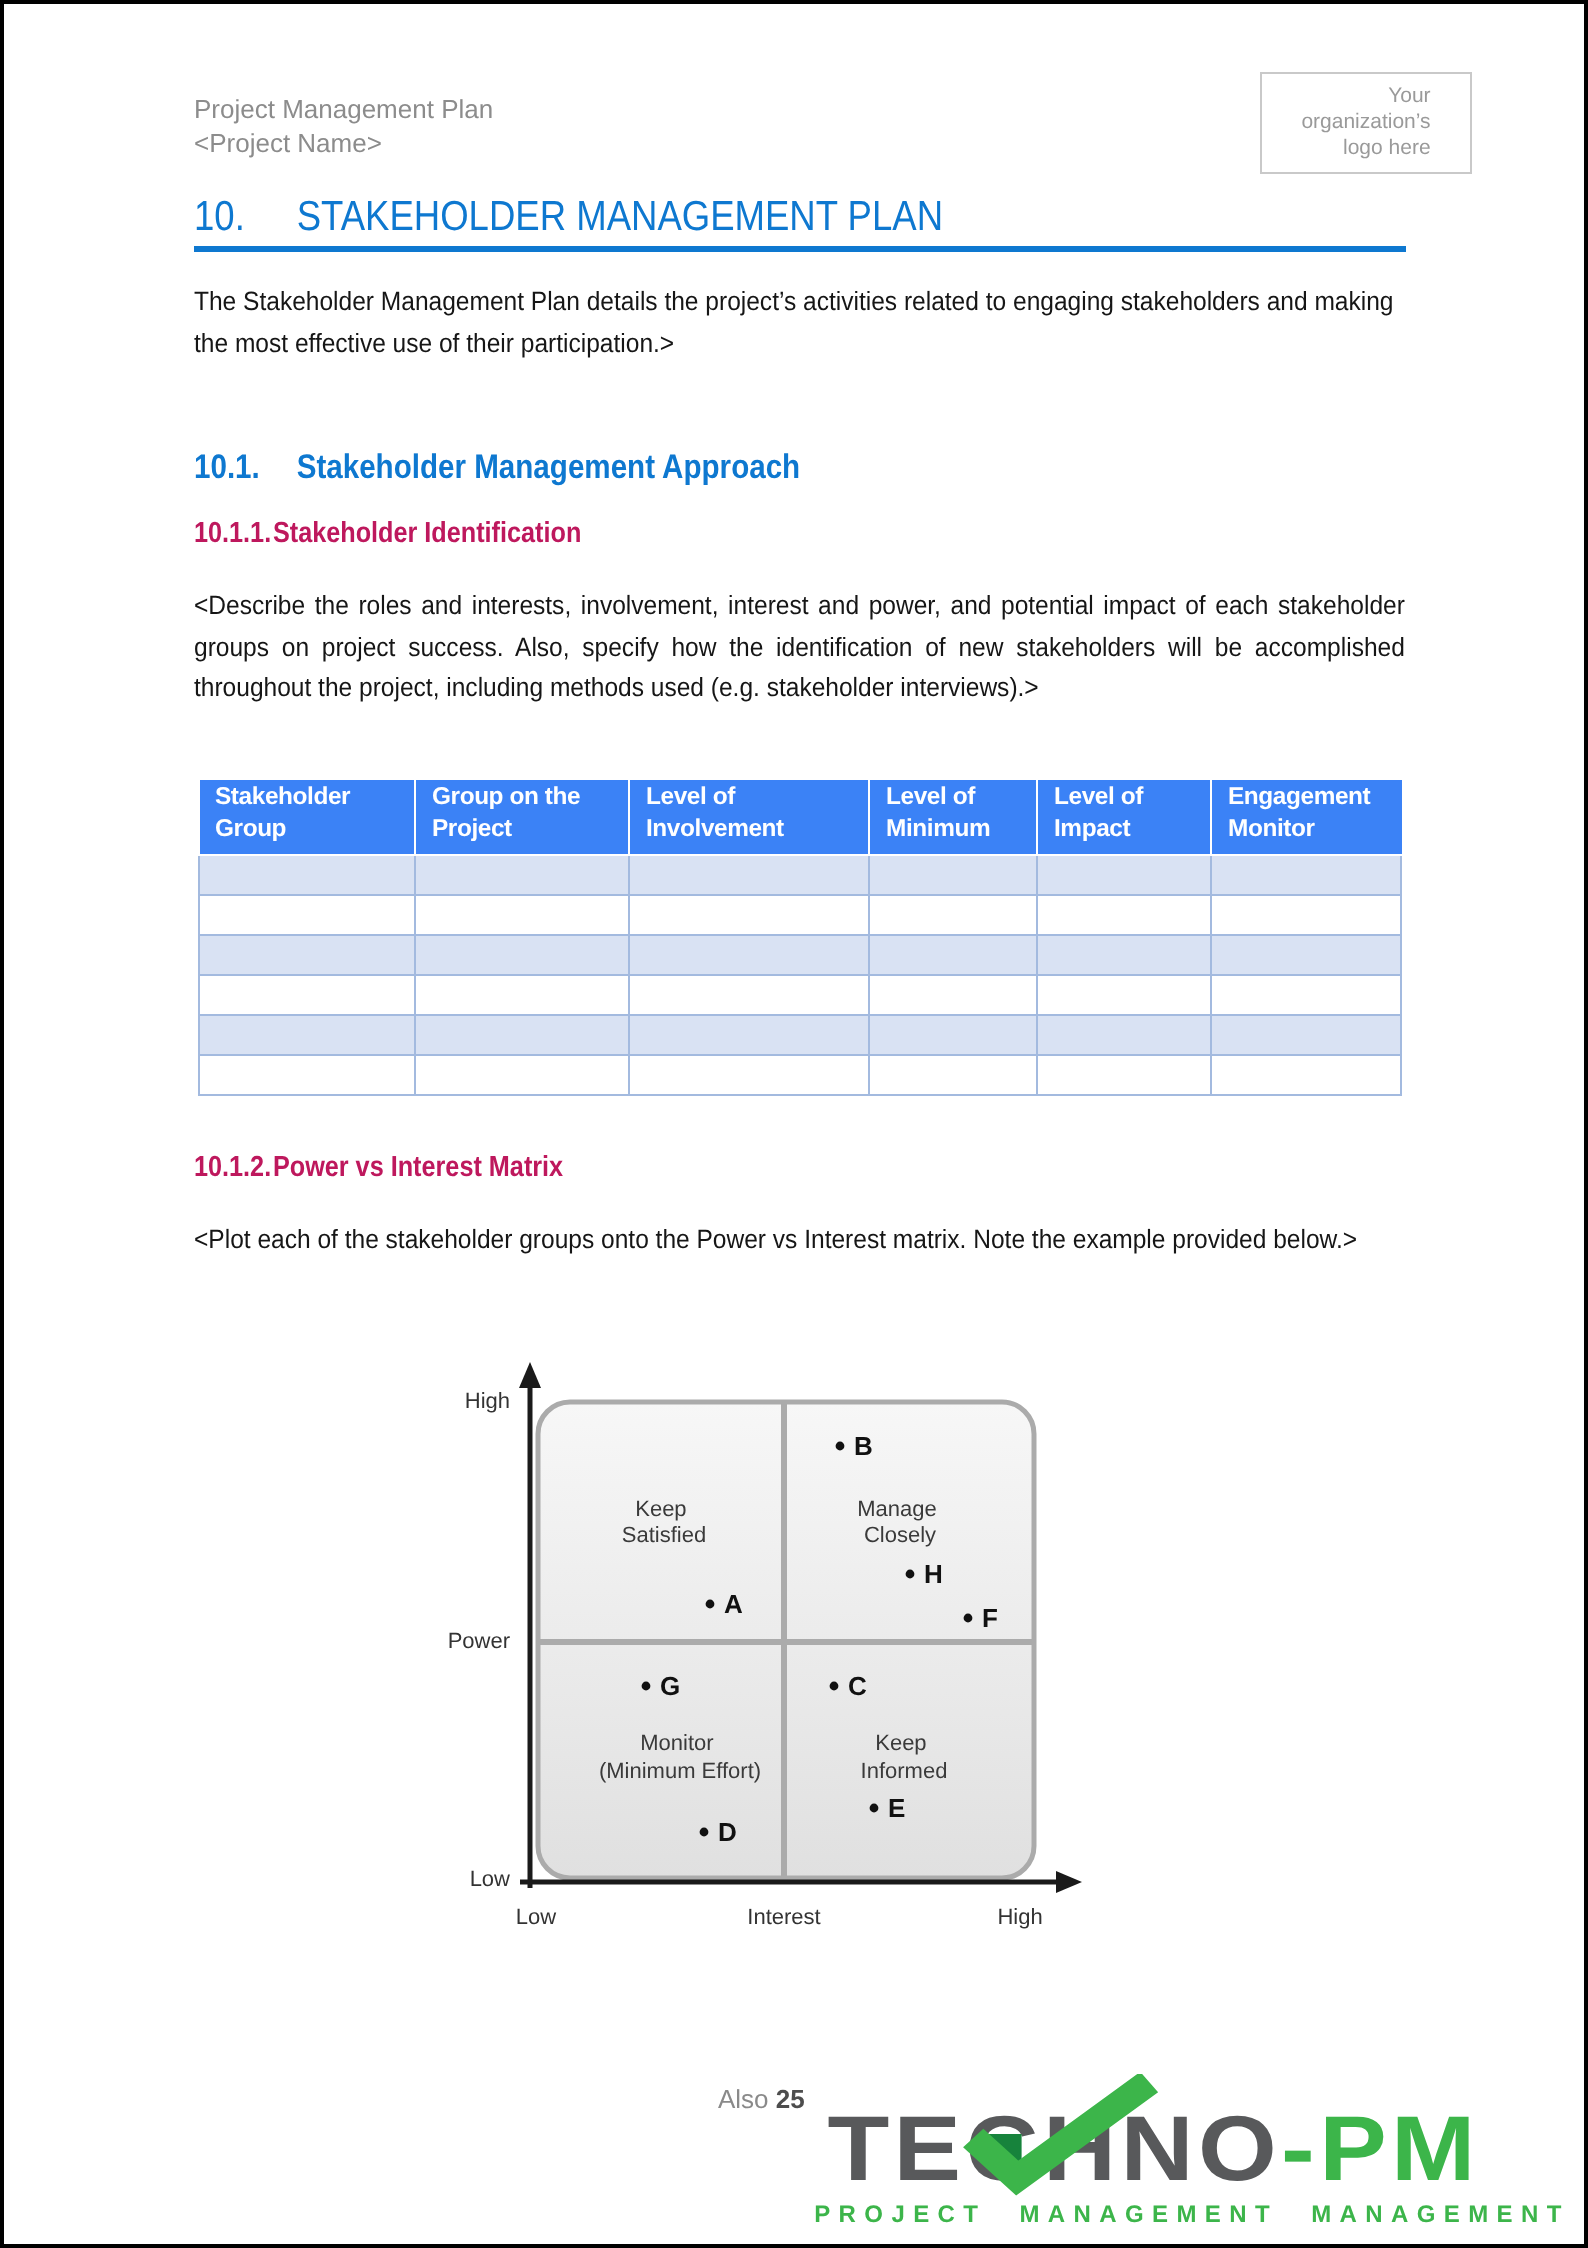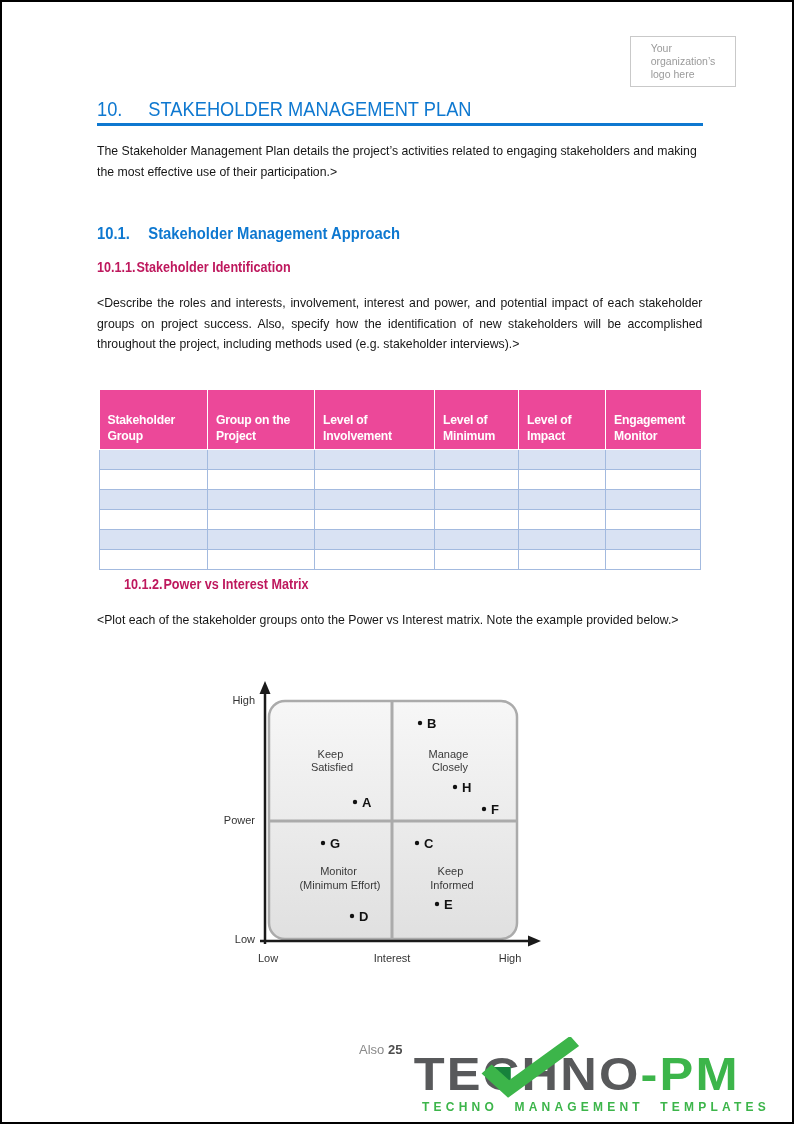--- a/index.html
+++ b/index.html
@@ -8,47 +8,47 @@
     background:#fff;border:2px solid #000;box-sizing:border-box;
     font-family:"Liberation Sans",sans-serif;overflow:hidden;
   }
   .condense{display:inline-block;transform:scaleX(0.87);transform-origin:0 50%;white-space:nowrap;}
 
   
   .doc-header{position:absolute;left:95px;top:44px;font-size:13px;line-height:17px;color:#8c8c8c;}
   .logo-box{
     position:absolute;left:628px;top:34px;width:104px;height:49px;
     border:1px solid #c9c9c9;display:flex;align-items:center;justify-content:center;
-    text-align:left;font-size:10.5px;line-height:13px;color:#9a9a9a;
+    text-align:right;font-size:10.5px;line-height:13px;color:#9a9a9a;
   }
 
   
   .h1-row{position:absolute;left:95px;top:95px;color:#0e78d0;font-weight:normal;font-size:21px;}
   .h1-row .num{display:inline-block;width:59px;}
   .h1-rule{position:absolute;left:95px;top:121px;width:606px;height:3px;background:#0e78d0;}
   .h2-row{position:absolute;left:95px;top:222px;color:#0e78d0;font-weight:bold;font-size:17px;}
   .h2-row .num{display:inline-block;width:59px;}
   .h3-row{position:absolute;left:95px;color:#be185d;font-weight:bold;font-size:14.5px;}
-  .h3-a{top:257px;} .h3-b{top:574px;margin-left:27px;}
+  .h3-a{top:257px;} .h3-b{top:574px;}
   .h3-row .num{margin-right:1px;}
 
   
   .para{
     position:absolute;left:95px;width:651px;font-size:13.2px;line-height:20.6px;
     color:#161616;transform:scaleX(0.93);transform-origin:0 0;
   }
   .p-intro{top:139px;text-align:left;}
   .p-identify{top:291px;text-align:justify;}
   .p-matrix{top:608px;text-align:justify;}
 
   
   .stk-table{position:absolute;left:97px;top:388px;width:601px;border-collapse:collapse;table-layout:fixed;}
   .stk-table th{
-    background:#ec4899;color:#fff;font-size:12.2px;font-weight:bold;letter-spacing:-0.2px;
-    text-align:left;vertical-align:top;padding:22px 4px 5px 8px;line-height:16px;
+    background:#3b82f6;color:#fff;font-size:12.2px;font-weight:bold;letter-spacing:-0.2px;
+    text-align:left;vertical-align:top;padding:0 4px 5px 8px;line-height:16px;
     border-right:1px solid #fff;border-bottom:1px solid #fff;margin-top:48px;
   }
   .stk-table th:last-child{border-right:none;}
   .stk-table td{height:17px;border:1px solid #A3BADF;}
   .stk-table tr.alt td{background:#D9E2F3;}
   .c1{width:108px;} .c2{width:107px;} .c3{width:120px;} .c4{width:84px;} .c5{width:87px;} .c6{width:95px;}
 
   
   .matrix-wrap{position:absolute;left:220px;top:672px;width:330px;height:300px;}
   .matrix-wrap text{font-family:"Liberation Sans",sans-serif;}
@@ -69,20 +69,24 @@
   .brand-tagline{
     color:#3CB54A;font-size:12px;font-weight:bold;letter-spacing:4.2px;word-spacing:9px;
     margin-top:3px;white-space:nowrap;
   }
 </style>
 </head>
 <body>
 
 <div class="page">
 
+  <div class="doc-header">
+    <div>Project Management Plan</div>
+    <div>&lt;Project Name&gt;</div>
+  </div>
 
   <div class="logo-box">
     <div>
       <div>Your</div>
       <div>organization’s</div>
       <div>logo here</div>
     </div>
   </div>
 
   <div class="h1-row">
@@ -261,16 +265,16 @@
   </div>
 
   <div class="brand">
     <div class="brand-main">
       <span class="brand-gray">TECHNO</span><span class="brand-dash">-</span><span class="brand-green">PM</span>
       <svg class="brand-check" width="96" height="64" viewBox="0 0 96 64">
         <polygon points="12,30 30,48 30,30" fill="#17833c"></polygon>
         <polyline points="8,32 28,52 88,4" fill="none" stroke="#3CB54A" stroke-width="13"></polyline>
       </svg>
     </div>
-    <div class="brand-tagline">TECHNO MANAGEMENT TEMPLATES</div>
+    <div class="brand-tagline">PROJECT MANAGEMENT MANAGEMENT</div>
   </div>
 
 </div>
 
 </body></html>

